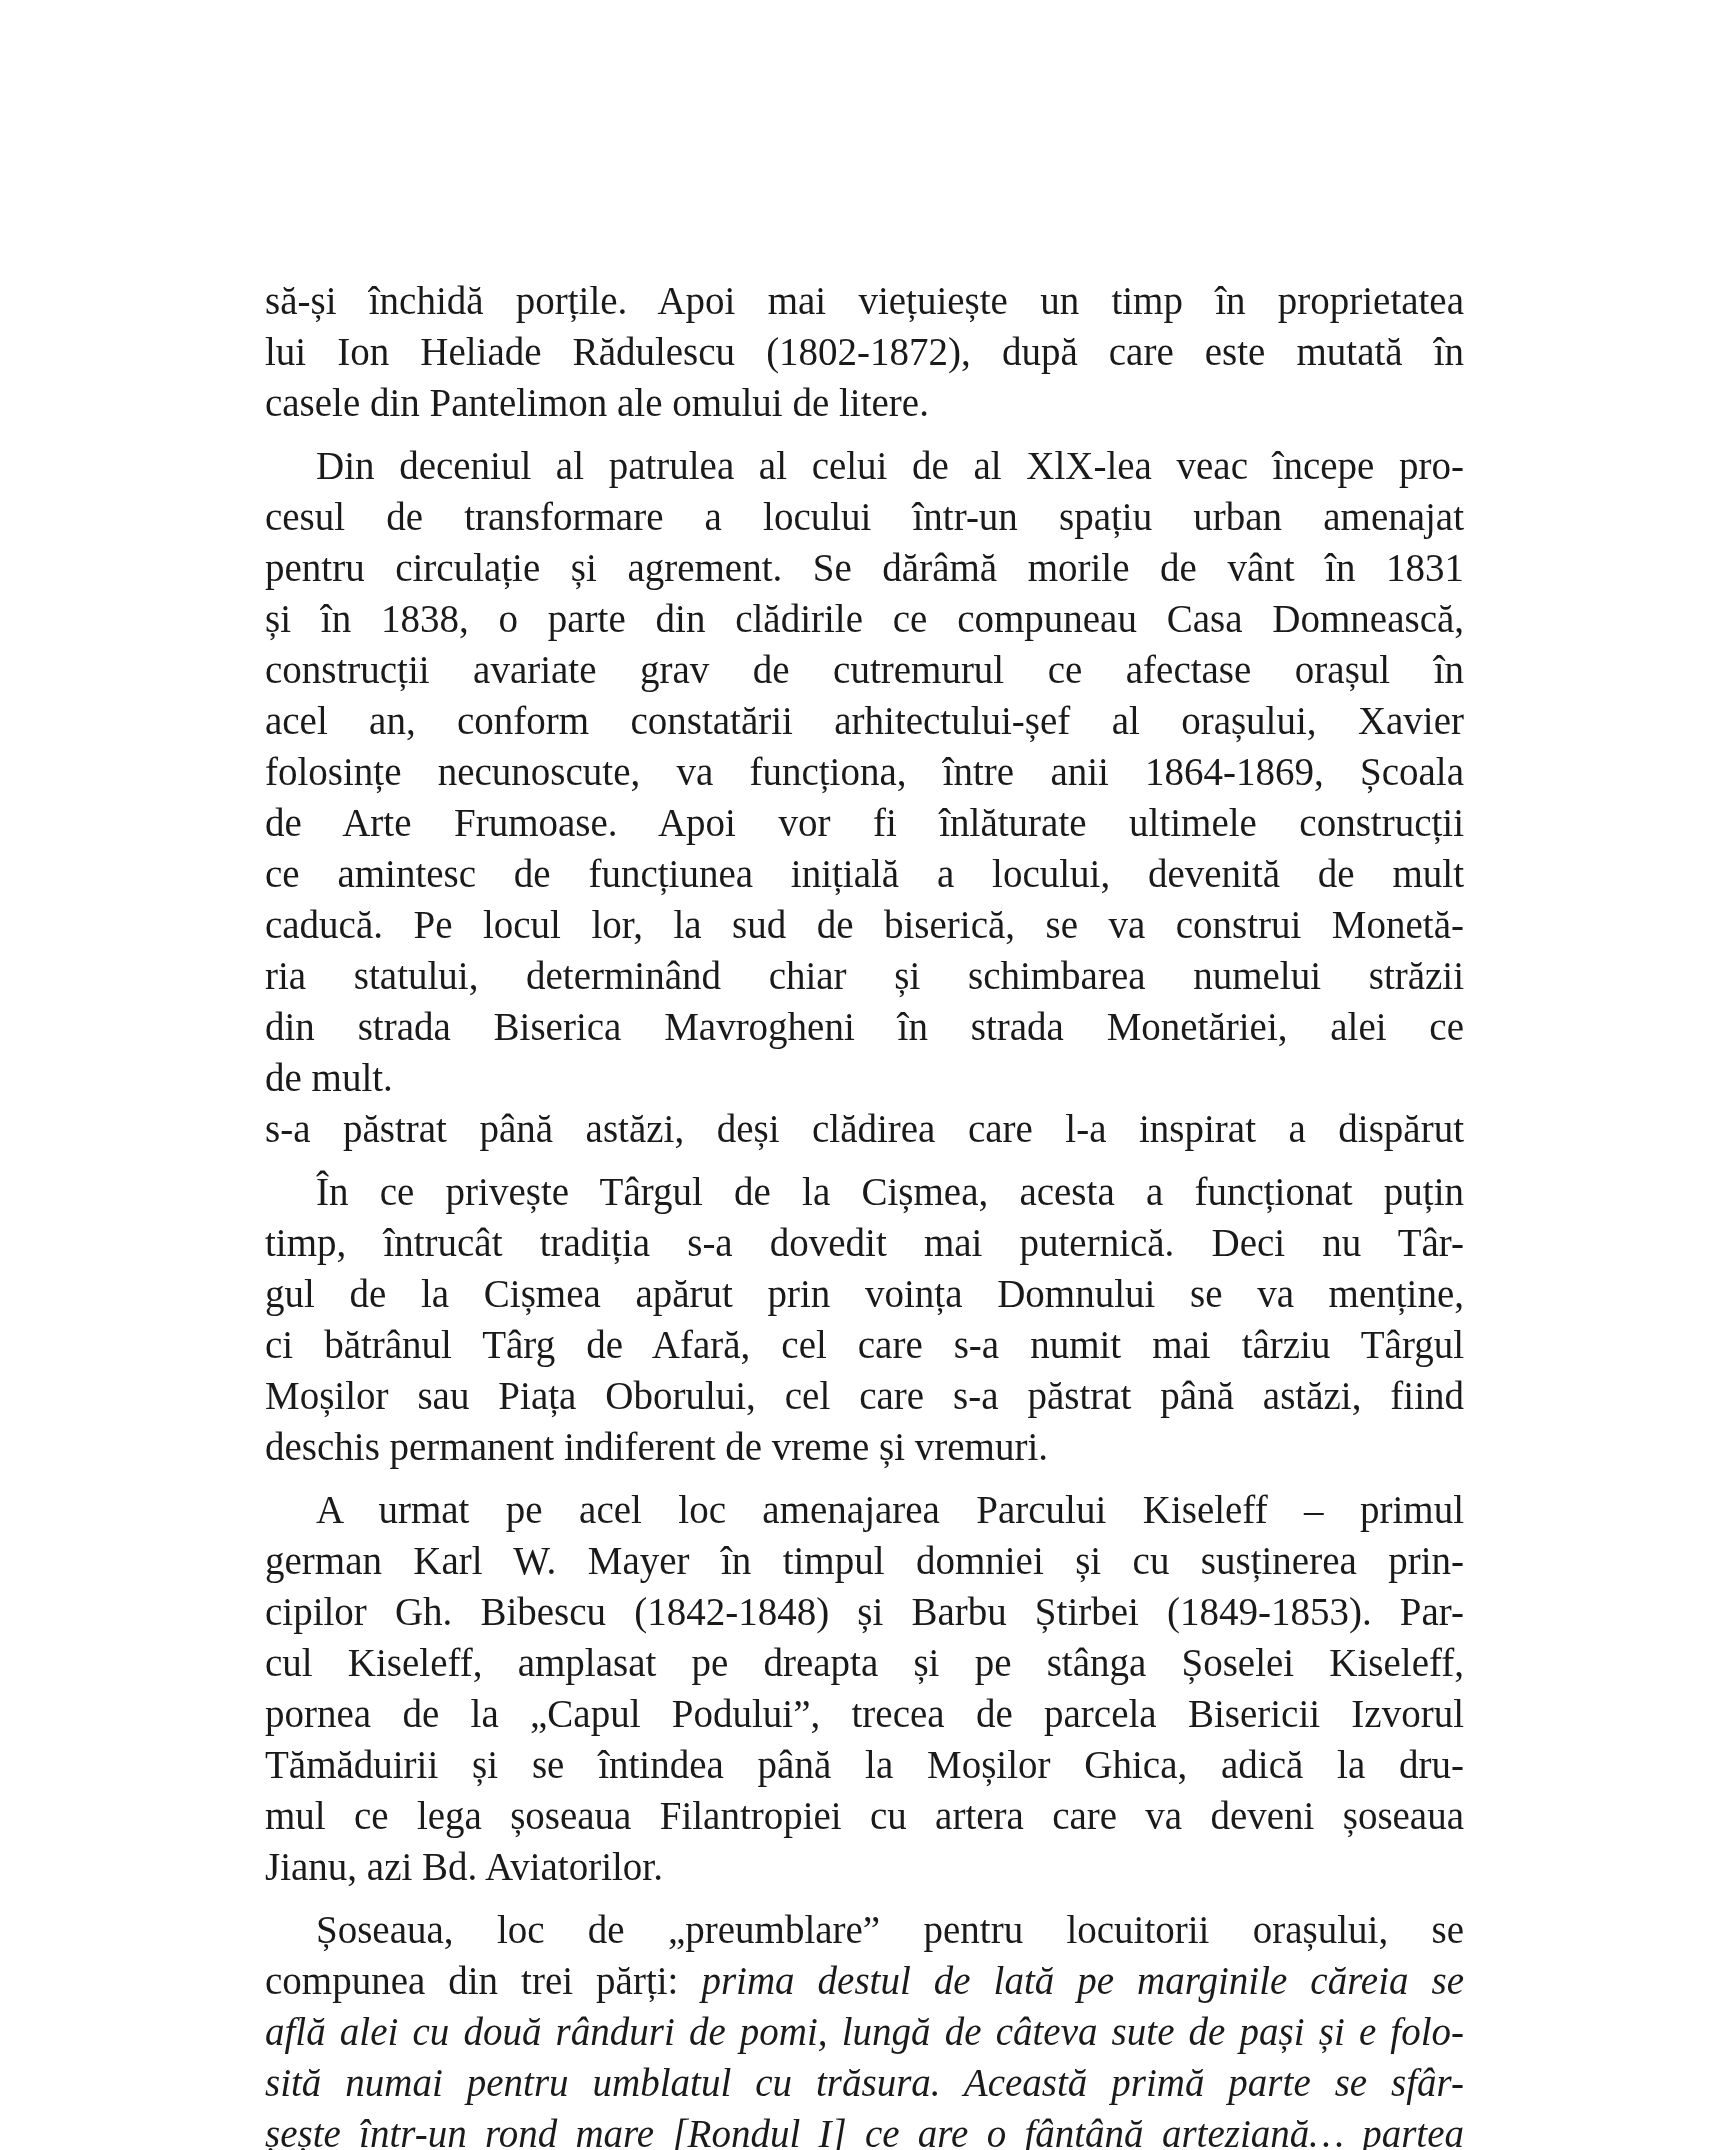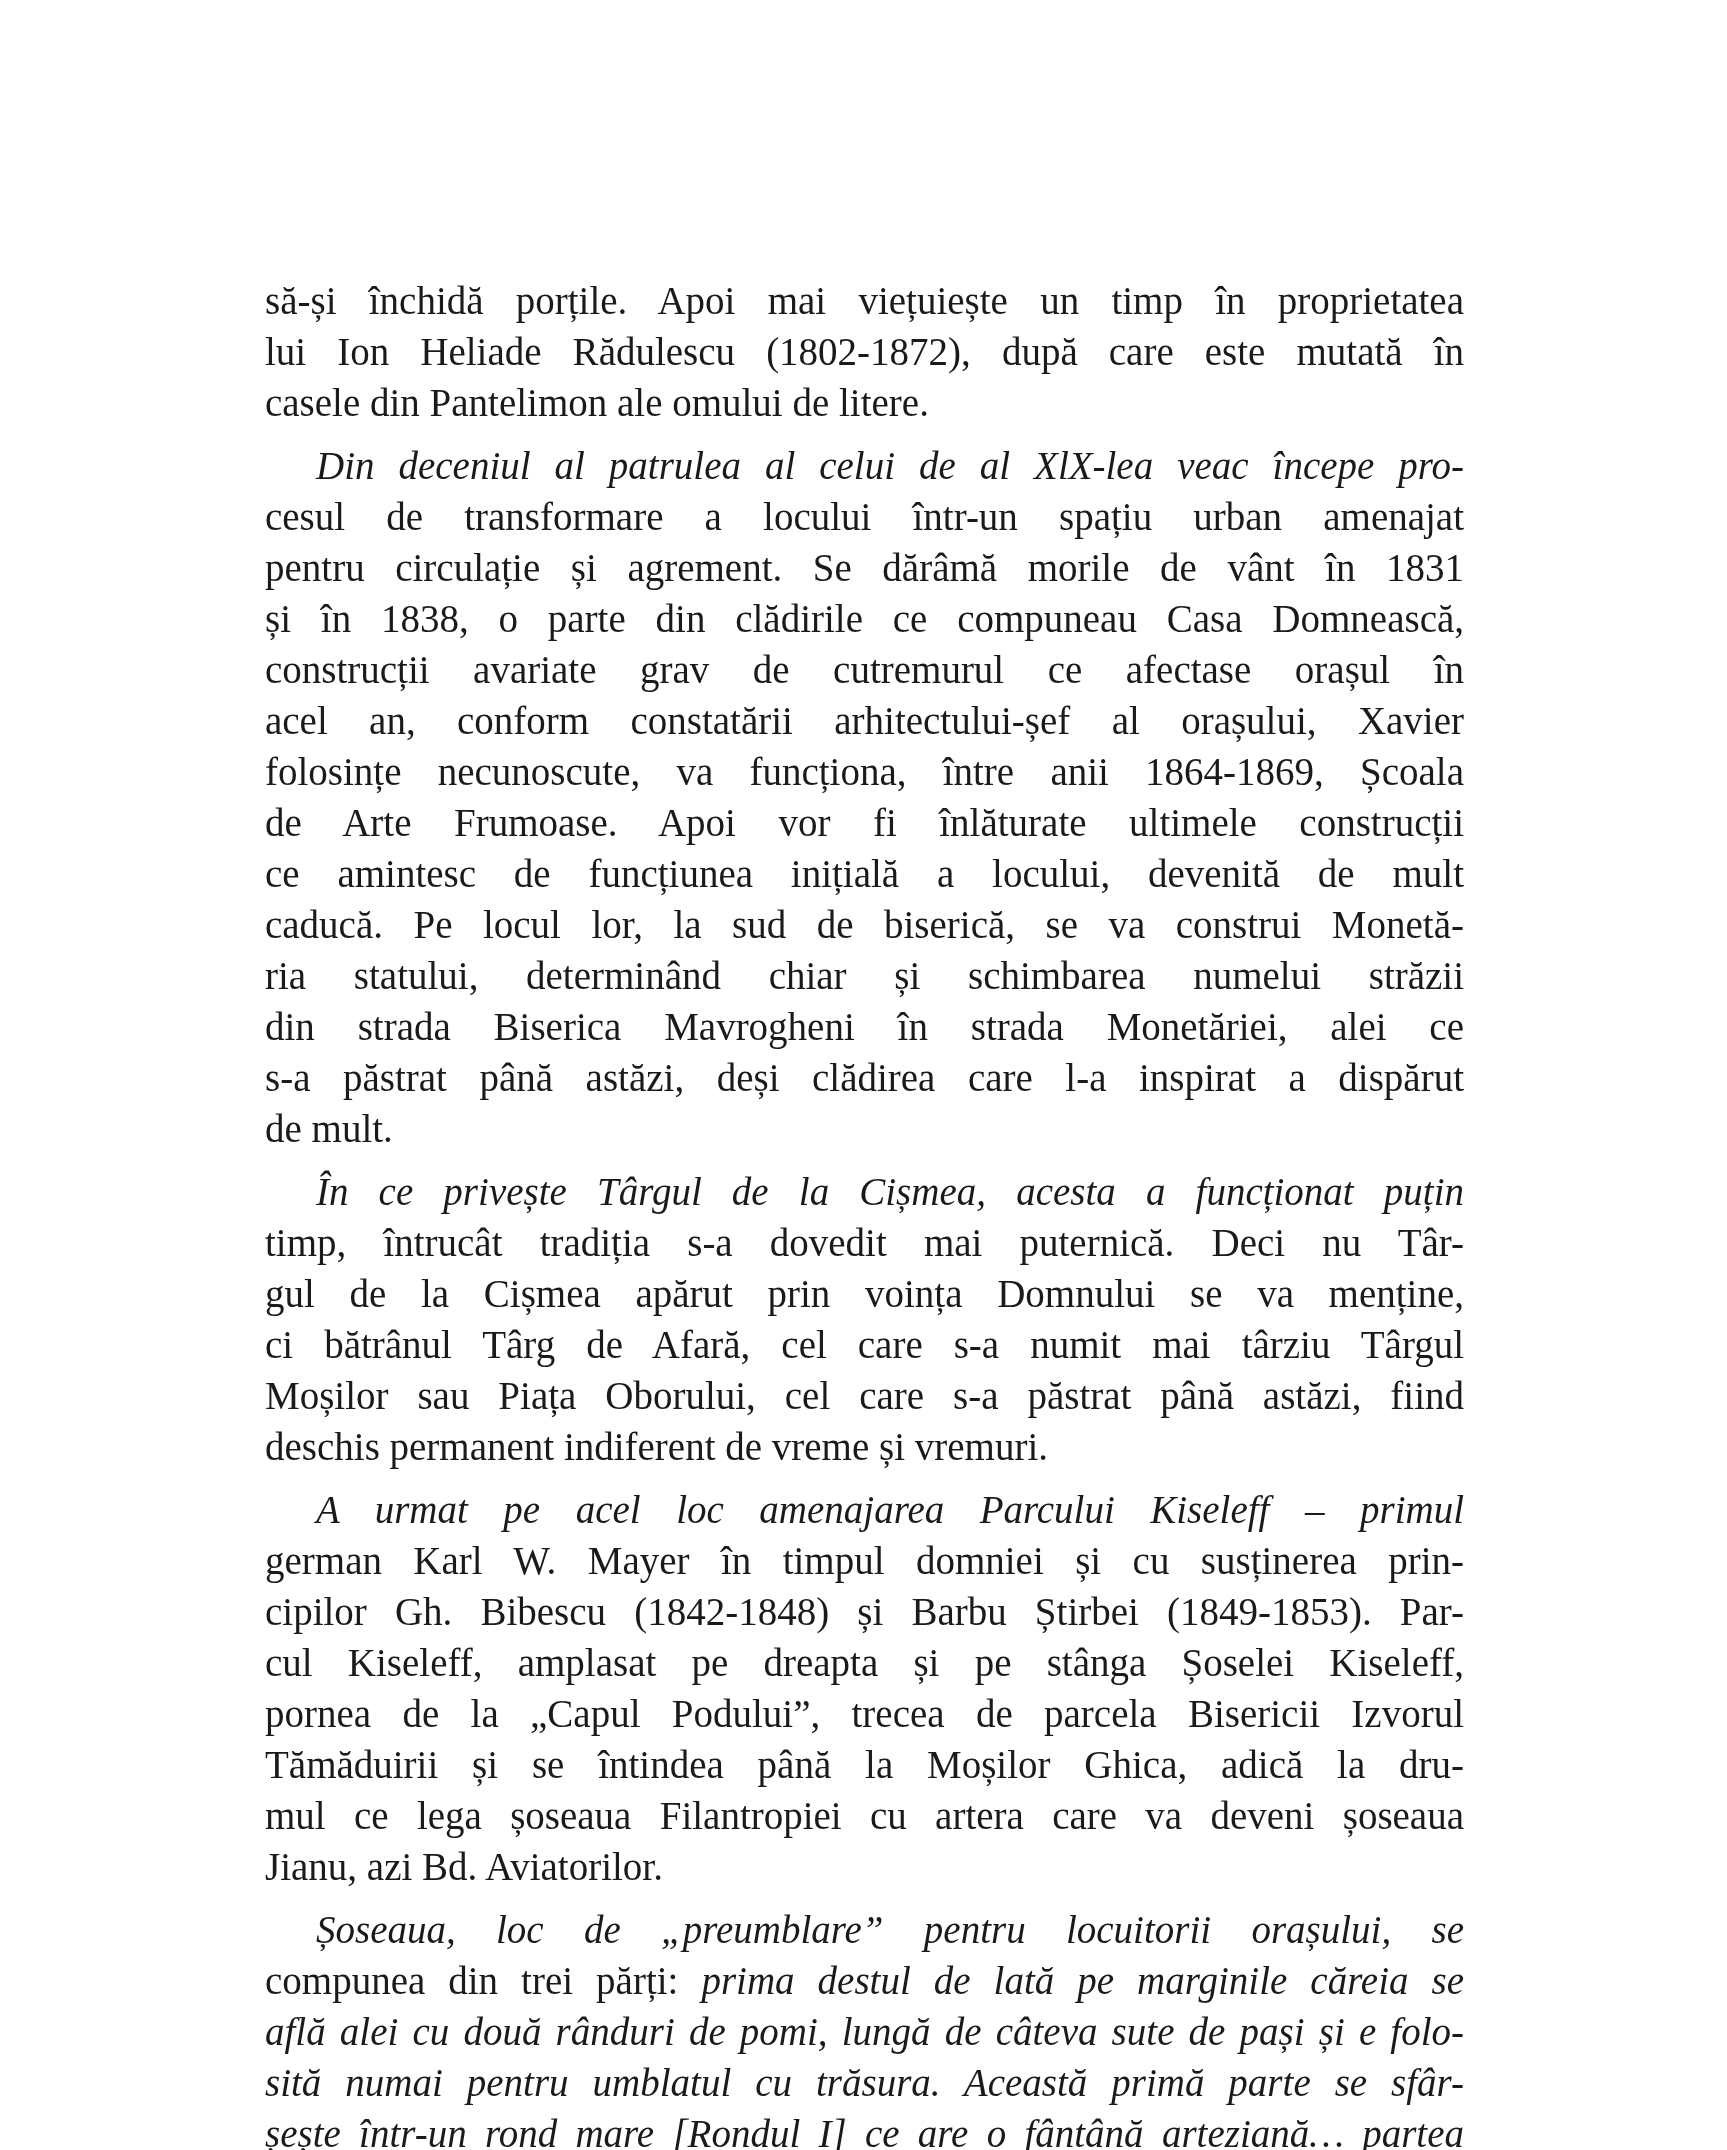--- a/index.html
+++ b/index.html
@@ -22,21 +22,21 @@
     color: #1a1a1a;
   }
   .para { margin: 12px; padding: 0; }
   .line {
     text-align: justify;
     text-align-last: justify;
     text-justify: inter-word;
     white-space: normal;
   }
   .line.left { text-align-last: left; }
-  .line.indent { text-indent: 51px; font-style: italic; }
+  .line.indent { text-indent: 51px; }
   .seg.italic { font-style: italic; }
 </style>
 </head>
 <body>
 
 <div class="page">
   <main class="text-block">
       <div class="para">
         <div class="line"><span class="seg">să-și închidă porțile. Apoi mai viețuiește un timp în proprietatea</span></div>
         <div class="line"><span class="seg">lui Ion Heliade Rădulescu (1802-1872), după care este mutată în</span></div>
@@ -48,22 +48,22 @@
         <div class="line"><span class="seg">pentru circulație și agrement. Se dărâmă morile de vânt în 1831</span></div>
         <div class="line"><span class="seg">și în 1838, o parte din clădirile ce compuneau Casa Domnească,</span></div>
         <div class="line"><span class="seg">construcții avariate grav de cutremurul ce afectase orașul în</span></div>
         <div class="line"><span class="seg">acel an, conform constatării arhitectului-șef al orașului, Xavier</span></div>
         <div class="line"><span class="seg">folosințe necunoscute, va funcționa, între anii 1864-1869, Școala</span></div>
         <div class="line"><span class="seg">de Arte Frumoase. Apoi vor fi înlăturate ultimele construcții</span></div>
         <div class="line"><span class="seg">ce amintesc de funcțiunea inițială a locului, devenită de mult</span></div>
         <div class="line"><span class="seg">caducă. Pe locul lor, la sud de biserică, se va construi Monetă-</span></div>
         <div class="line"><span class="seg">ria statului, determinând chiar și schimbarea numelui străzii</span></div>
         <div class="line"><span class="seg">din strada Biserica Mavrogheni în strada Monetăriei, alei ce</span></div>
+        <div class="line left"><span class="seg">de mult.</span></div>
         <div class="line"><span class="seg">s-a păstrat până astăzi, deși clădirea care l-a inspirat a dispărut</span></div>
-        <div class="line left"><span class="seg">de mult.</span></div>
       </div>
       <div class="para">
         <div class="line indent"><span class="seg">În ce privește Târgul de la Cișmea, acesta a funcționat puțin</span></div>
         <div class="line"><span class="seg">timp, întrucât tradiția s-a dovedit mai puternică. Deci nu Târ-</span></div>
         <div class="line"><span class="seg">gul de la Cișmea apărut prin voința Domnului se va menține,</span></div>
         <div class="line"><span class="seg">ci bătrânul Târg de Afară, cel care s-a numit mai târziu Târgul</span></div>
         <div class="line"><span class="seg">Moșilor sau Piața Oborului, cel care s-a păstrat până astăzi, fiind</span></div>
         <div class="line left"><span class="seg">deschis permanent indiferent de vreme și vremuri.</span></div>
       </div>
       <div class="para">

